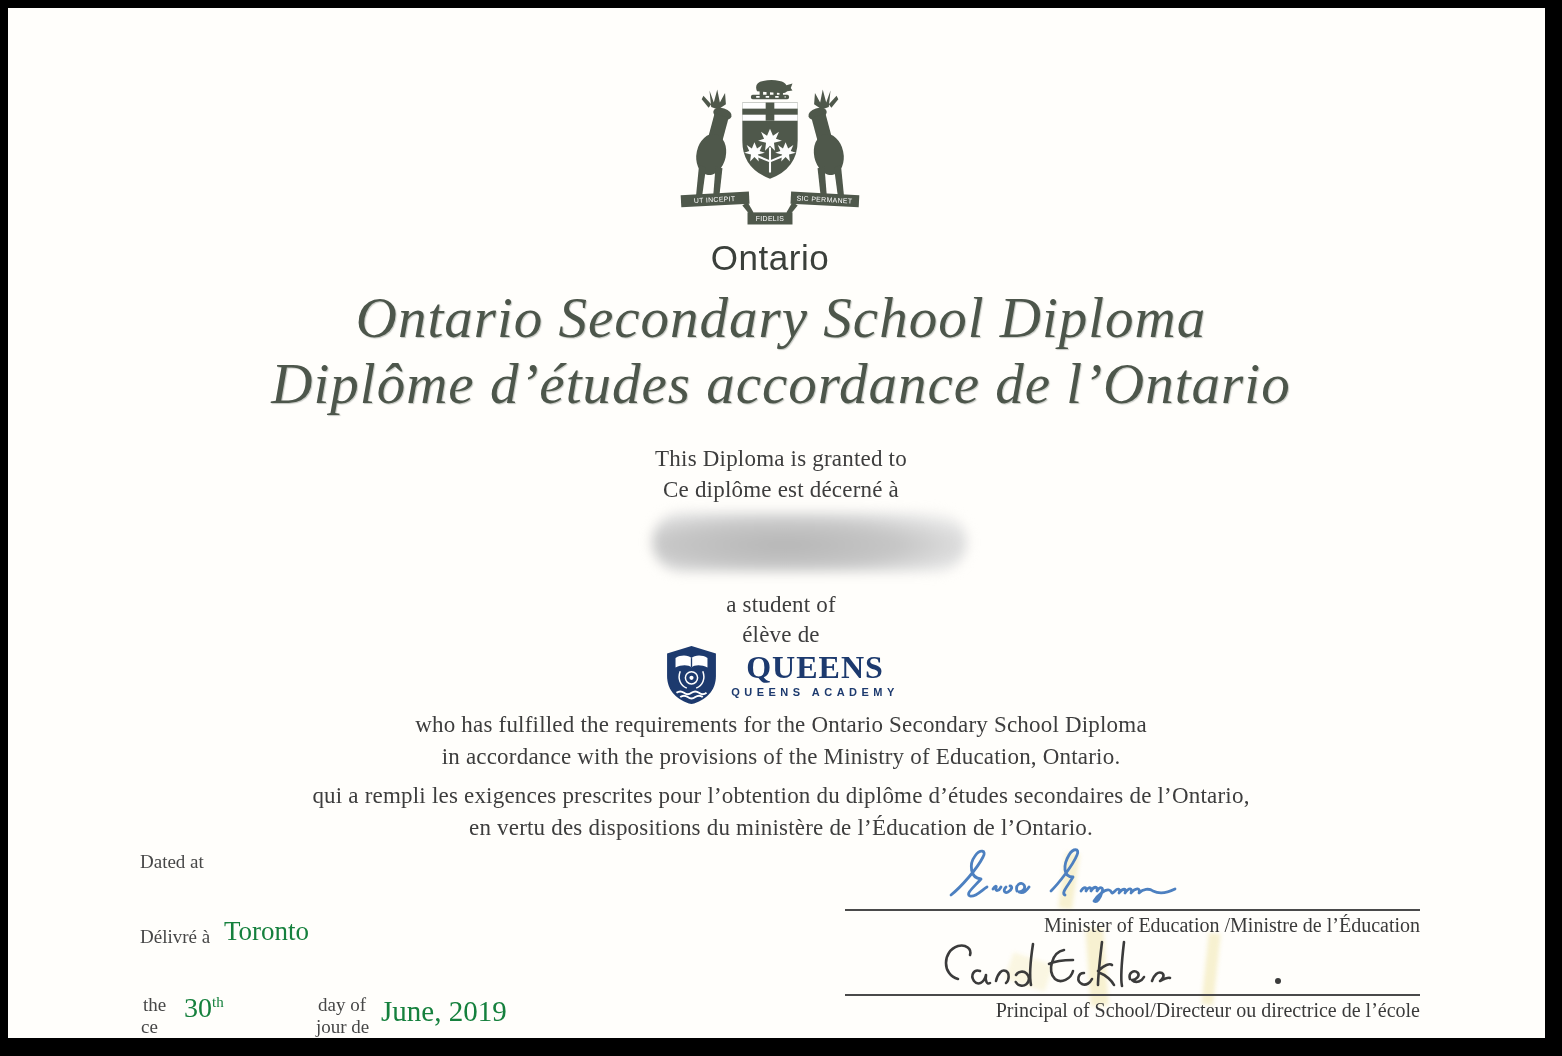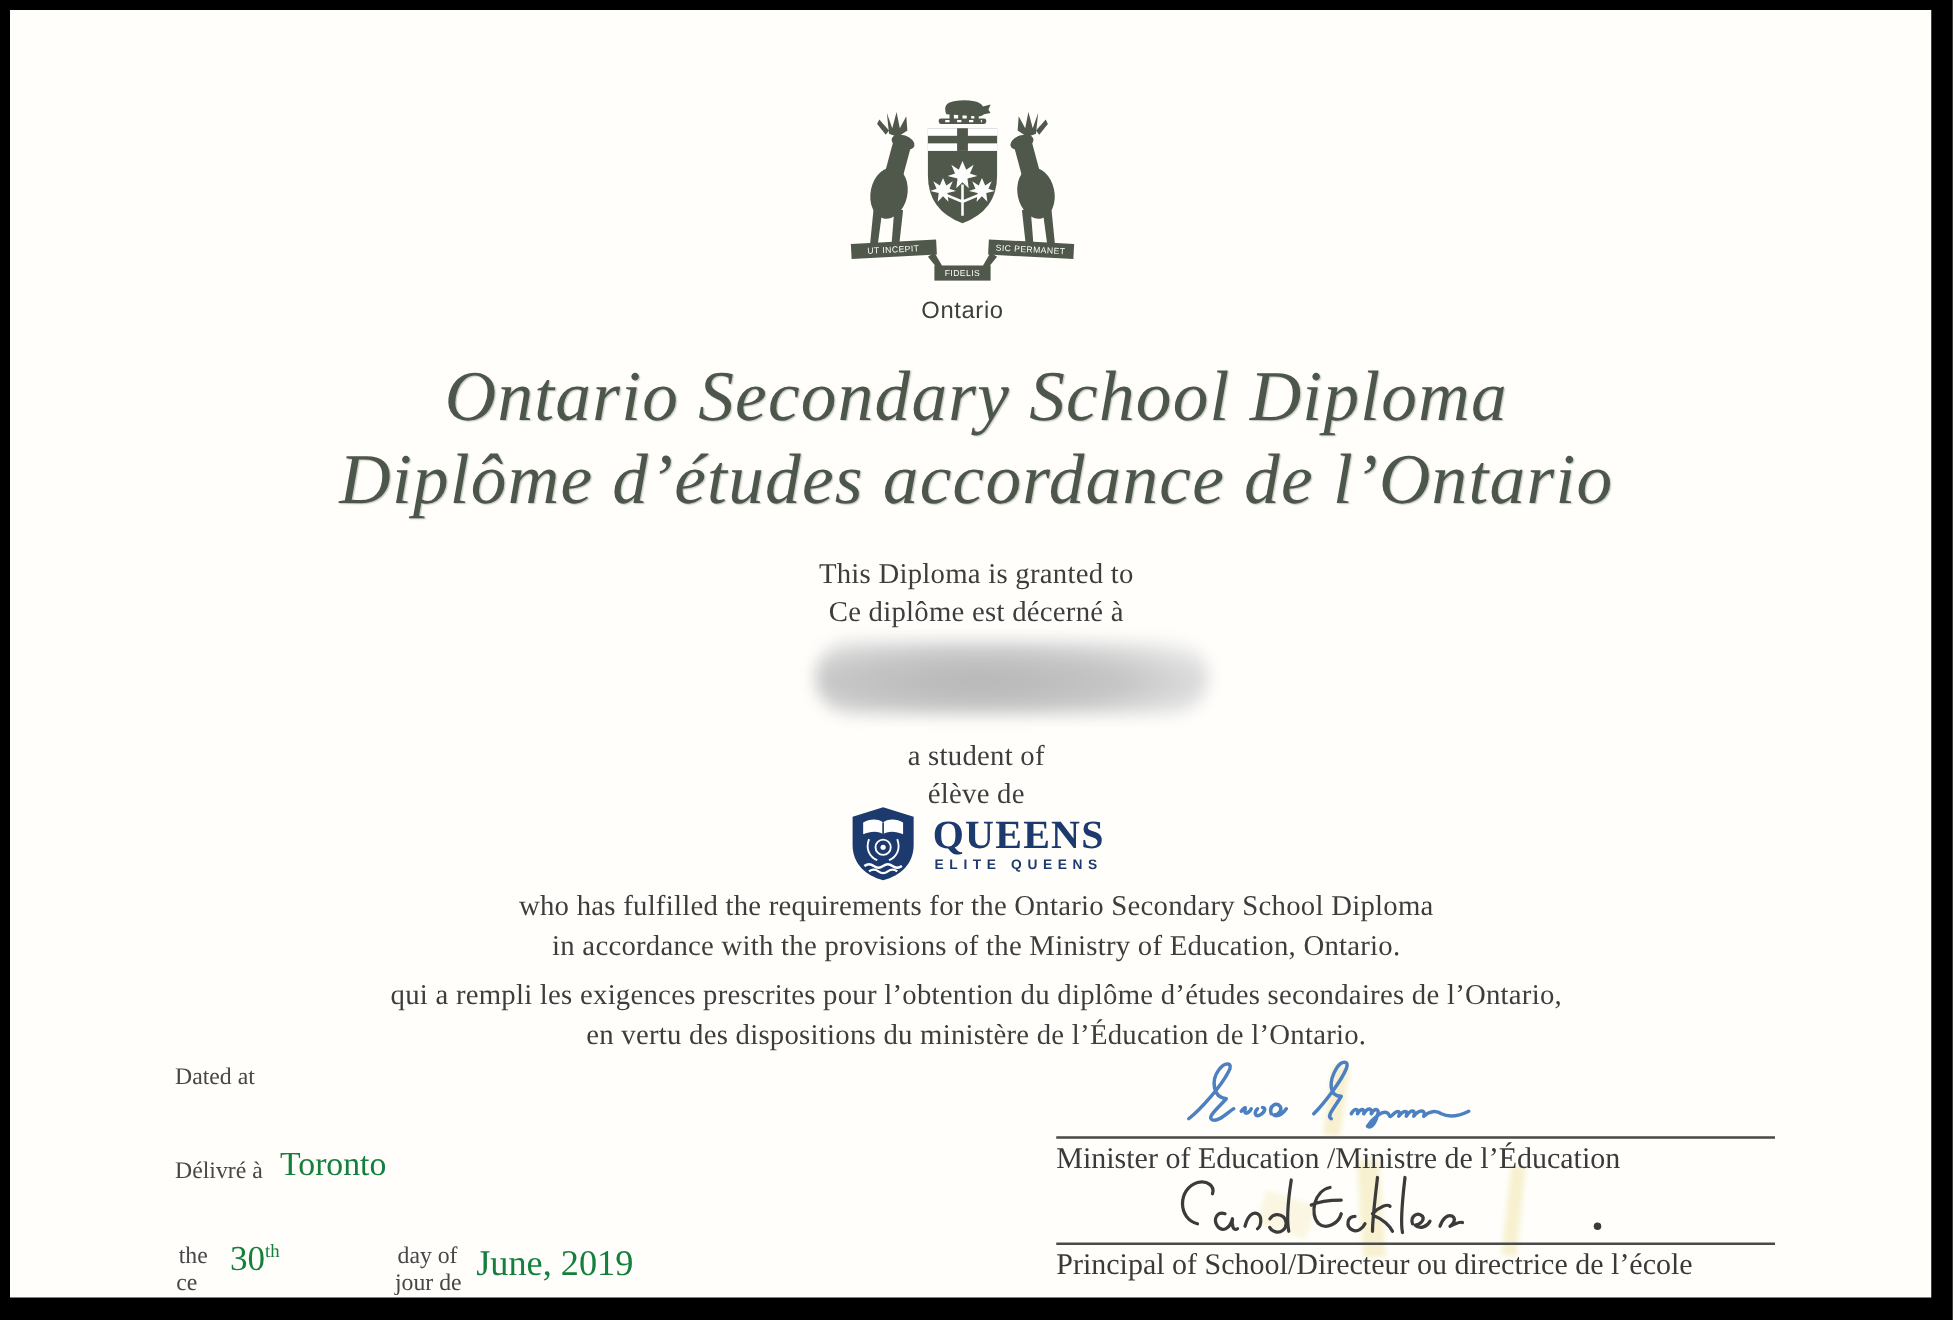--- a/index.html
+++ b/index.html
@@ -7,21 +7,21 @@
         font-family:"Liberation Serif","DejaVu Serif",serif;}
   .page *{box-sizing:border-box;}
   .paper{position:absolute;left:8px;top:8px;width:1537px;height:1030px;background:#fffefb;}
 
   
   .crest{position:absolute;left:660px;top:68px;width:220px;text-align:center;}
   .crest-svg{display:block;margin:0 auto;width:214px;height:166px;}
   .crest-svg text{font-family:"Liberation Sans","DejaVu Sans",sans-serif;fill:#ffffff;
                   font-size:8px;letter-spacing:.4px;}
   .crest-label{margin-top:4px;font-family:"Liberation Sans","DejaVu Sans",sans-serif;
-               font-size:19px;color:#3b403b;letter-spacing:.5px;}
+               font-size:35px;color:#3b403b;letter-spacing:.5px;}
 
   
   .centerband{position:absolute;left:86px;width:1390px;text-align:center;}
   .title{font-size:57px;font-weight:400;color:#4d564b;letter-spacing:1px;line-height:1.0;
          text-shadow:1px 1px 1px rgba(150,155,148,.55);margin:0;font-style:italic;}
   .line-sm{font-size:23px;color:#3d3d3d;letter-spacing:.2px;}
 
   
   .redacted{position:absolute;left:652px;top:512px;width:315px;height:60px;border-radius:30px;
             background:radial-gradient(ellipse at 42% 55%, #b6b6b6 0%, #c6c6c6 45%, #e3e3e3 75%, rgba(255,255,255,0) 96%);
@@ -32,21 +32,21 @@
                align-items:center;gap:11px;}
   .logo-shield{width:57px;height:62px;}
   .logo-text{display:flex;flex-direction:column;align-items:center;}
   .logo-name{font-family:"Liberation Serif","DejaVu Serif",serif;font-weight:700;font-size:32px;
              line-height:.95;color:#1d3a6e;letter-spacing:1px;}
   .logo-sub{font-family:"Liberation Sans","DejaVu Sans",sans-serif;font-weight:700;font-size:11px;
             letter-spacing:4.5px;color:#1d3a6e;margin-top:3px;}
 
   
   .sig-line{position:absolute;left:845px;width:575px;height:0;border-top:2px solid #4a4a4a;}
-  .sig-caption{position:absolute;left:845px;width:575px;text-align:left;font-size:24px;color:#3a3a3a;}
+  .sig-caption{position:absolute;left:845px;width:575px;text-align:right;font-size:20px;color:#3a3a3a;}
   .sig-svg{position:absolute;}
   .hl{position:absolute;background:rgba(233,220,140,.38);filter:blur(2px);}
 
   
   .lbl{position:absolute;font-size:19px;color:#474747;line-height:1.1;}
   .val-bold{position:absolute;font-weight:400;color:#15803d;}
   .city{font-size:27px;}
   .daynum{font-size:28px;}
   .daysup{font-size:15px;vertical-align:super;}
   .monthyear{font-size:29px;}
@@ -138,21 +138,21 @@
       <path d="M30,2 L56,10 V34 C56,50 45,60 30,64 C15,60 4,50 4,34 V10 Z" fill="#1d3a6e"></path>
       <path d="M13,15 C19,11 27,12 30,15 C33,12 41,11 47,15 L47,25 C41,22 33,22 30,25 C27,22 19,22 13,25 Z" fill="#ffffff"></path>
       <line x1="30" y1="15" x2="30" y2="25" stroke="#1d3a6e" stroke-width="1.4"></line>
       <circle cx="30" cy="36" r="6.5" fill="none" stroke="#ffffff" stroke-width="1.6"></circle>
       <circle cx="30" cy="36" r="2.2" fill="#ffffff"></circle>
       <path d="M18,29 C15,37 18,44 25,47 M42,29 C45,37 42,44 35,47" stroke="#ffffff" stroke-width="1.6" fill="none"></path>
       <path d="M14,52 q4,-3 8,0 t8,0 t8,0 t8,0 M18,56.5 q4,-3 8,0 t8,0 t8,0" stroke="#ffffff" stroke-width="2" fill="none"></path>
     </svg>
     <div class="logo-text">
       <span class="logo-name">QUEENS</span>
-      <span class="logo-sub">ELITE QUEENS</span>
+      <span class="logo-sub">QUEENS ACADEMY</span>
     </div>
   </div>
 
   <div class="centerband line-sm" style="top:712px;">who has fulfilled the requirements for the Ontario Secondary School Diploma</div>
   <div class="centerband line-sm" style="top:744px;">in accordance with the provisions of the Ministry of Education, Ontario.</div>
   <div class="centerband line-sm" style="top:783px;">qui a rempli les exigences prescrites pour l’obtention du diplôme d’études secondaires de l’Ontario,</div>
   <div class="centerband line-sm" style="top:815px;">en vertu des dispositions du ministère de l’Éducation de l’Ontario.</div>
 
   <div class="hl" style="left:1062px;top:853px;width:14px;height:56px;transform:rotate(8deg);"></div>
   <div class="hl" style="left:1088px;top:928px;width:18px;height:78px;transform:rotate(-4deg);"></div>

